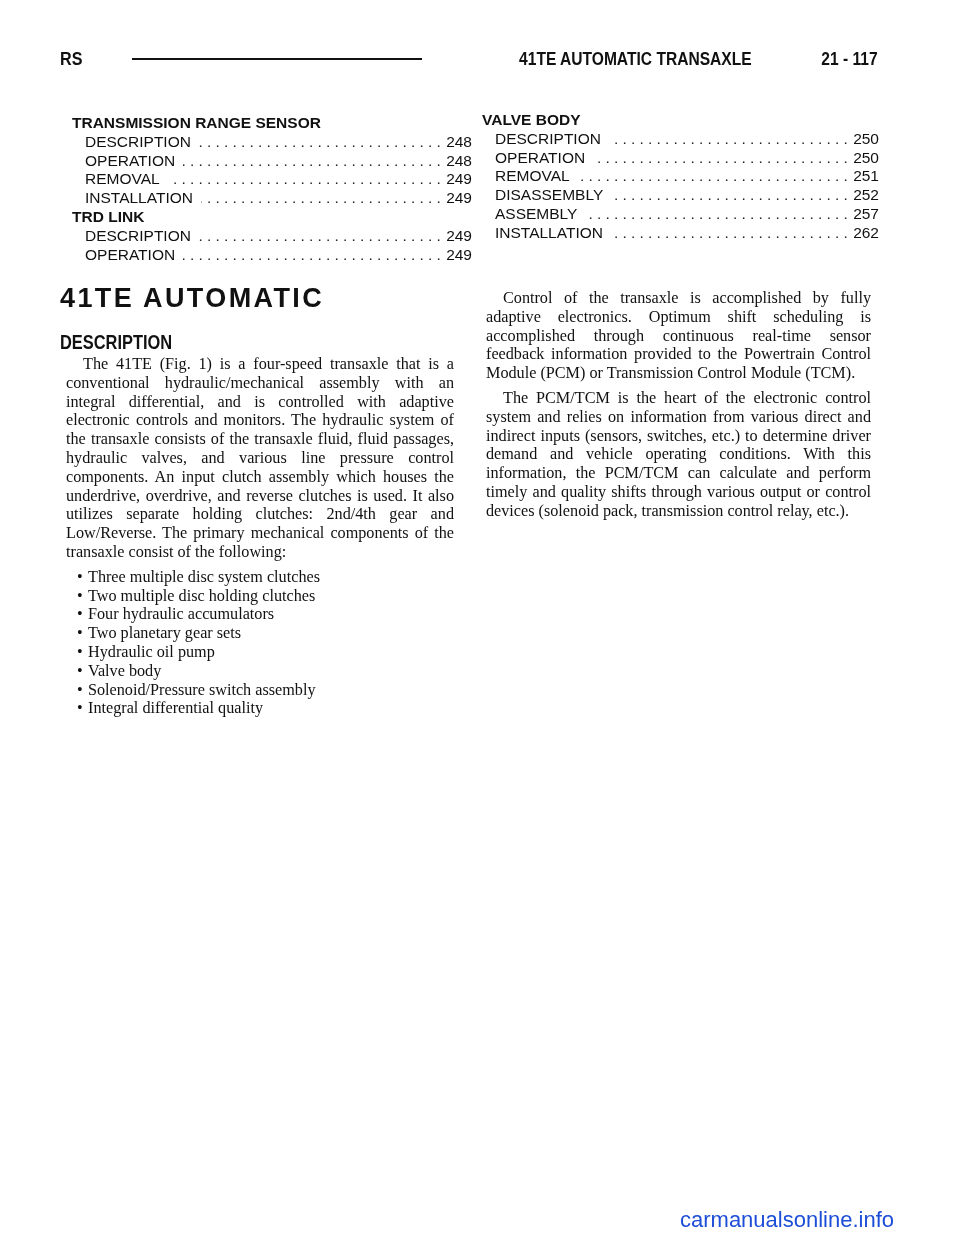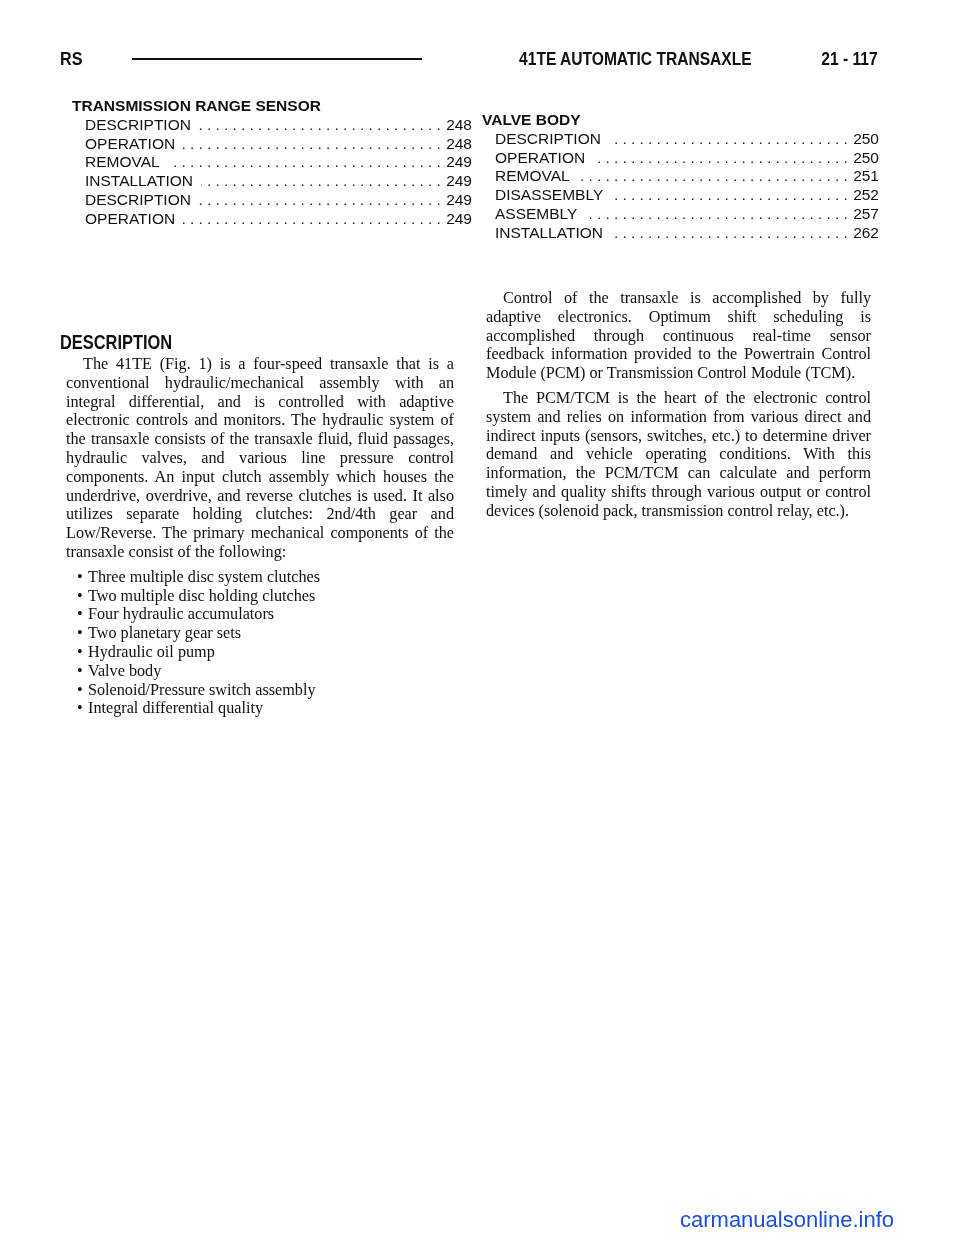--- a/index.html
+++ b/index.html
@@ -36,21 +36,21 @@
 </head>
 <body>
 
 <div class="header">
   <span class="rs">RS</span>
   <span class="rule"></span>
   <span class="title">41TE AUTOMATIC TRANSAXLE</span>
   <span class="pageno">21 - 117</span>
 </div>
 
-<div class="col col-left toc" style="top:97px;">
+<div class="col col-left toc" style="top:114px;">
   <div>
     <div class="group-title">TRANSMISSION RANGE SENSOR</div>
     <div class="entry">
         <span class="lbl">DESCRIPTION</span>
         <span class="dots">........................................</span>
         <span class="pg">248</span>
       </div>
     <div class="entry">
         <span class="lbl">OPERATION</span>
         <span class="dots">........................................</span>
@@ -61,20 +61,21 @@
         <span class="dots">........................................</span>
         <span class="pg">249</span>
       </div>
     <div class="entry">
         <span class="lbl">INSTALLATION</span>
         <span class="dots">........................................</span>
         <span class="pg">249</span>
       </div>
   </div>
   <div>
+    <div class="group-title">TRD LINK</div>
     <div class="entry">
         <span class="lbl">DESCRIPTION</span>
         <span class="dots">........................................</span>
         <span class="pg">249</span>
       </div>
     <div class="entry">
         <span class="lbl">OPERATION</span>
         <span class="dots">........................................</span>
         <span class="pg">249</span>
       </div>
@@ -112,21 +113,21 @@
     <div class="entry">
         <span class="lbl">INSTALLATION</span>
         <span class="dots">........................................</span>
         <span class="pg">262</span>
       </div>
   </div>
 </div>
 
 <div class="col col-left" style="top:284px; left:60px; width:400px;">
   <h1 class="main-title">
-    <br>
+    <span>41TE AUTOMATIC</span><br>
   </h1>
   <h2 class="sec-head" style="margin-top:18px;">DESCRIPTION</h2>
   <p class="body-text indent" style="margin-top:1px;">The 41TE (Fig. 1) is a four-speed transaxle that is a conventional hydraulic/mechanical assembly with an integral differential, and is controlled with adap­tive electronic controls and monitors. The hydraulic system of the transaxle consists of the transaxle fluid, fluid passages, hydraulic valves, and various line pressure control components. An input clutch assembly which houses the underdrive, overdrive, and reverse clutches is used. It also utilizes separate holding clutches: 2nd/4th gear and Low/Reverse. The primary mechanical components of the transaxle con­sist of the following:</p>
   <ul class="bullets">
     <li>
         <span class="dot">•</span>
         <span>Three multiple disc system clutches</span>
       </li>
     <li>
         <span class="dot">•</span>

